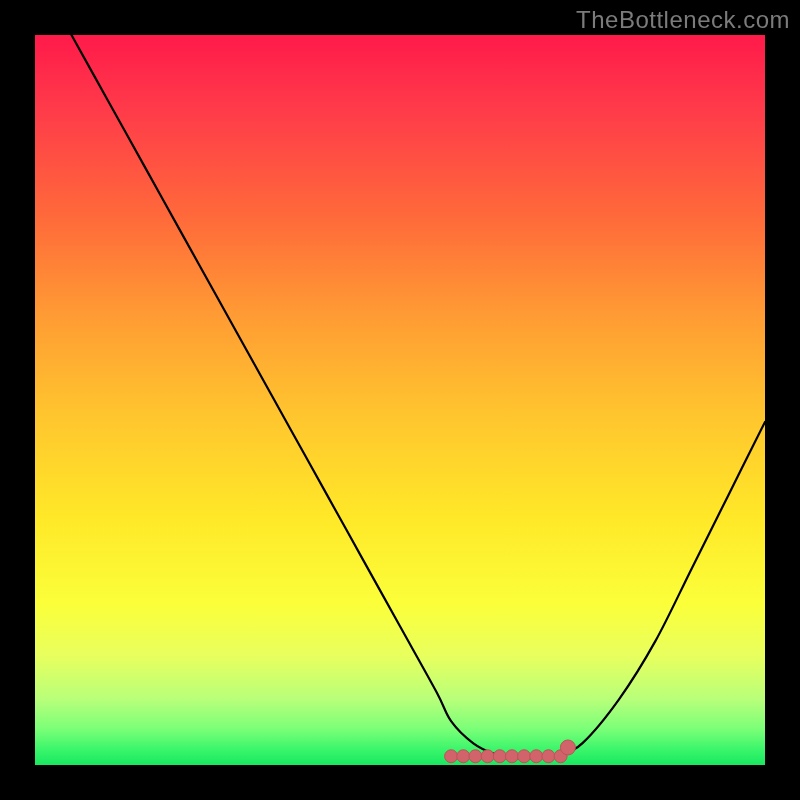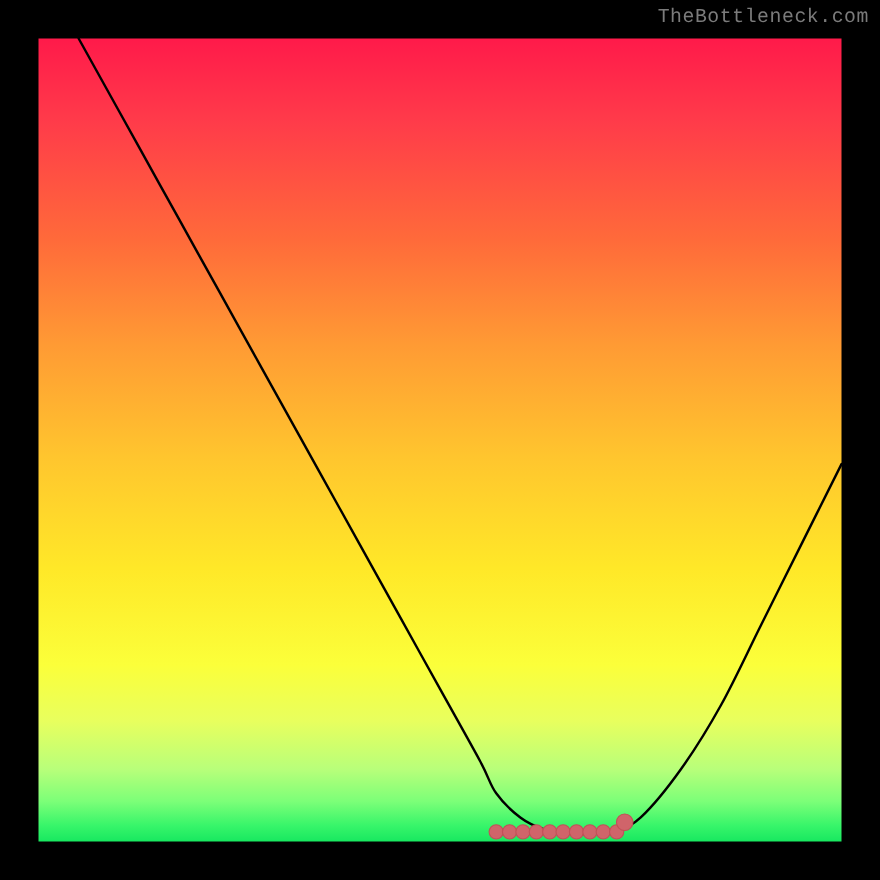--- a/index.html
+++ b/index.html
@@ -37,22 +37,22 @@
       #b8ff7a 91%,
       #7cff78 95%,
       #38f56a 98%,
       #18e860 100%
     );
   }
   .watermark {
     position: absolute;
     top: 6px;
     right: 10px;
-    font-family: Liberation Mono, monospace;
-    font-size: 18px;
+    font-family: Liberation Sans, sans-serif;
+    font-size: 24px;
     color: #7b7b7b;
     letter-spacing: 0.5px;
   }
   svg.curve {
     position: absolute;
     left: 35px;
     top: 35px;
     width: 730px;
     height: 730px;
     overflow: visible;

